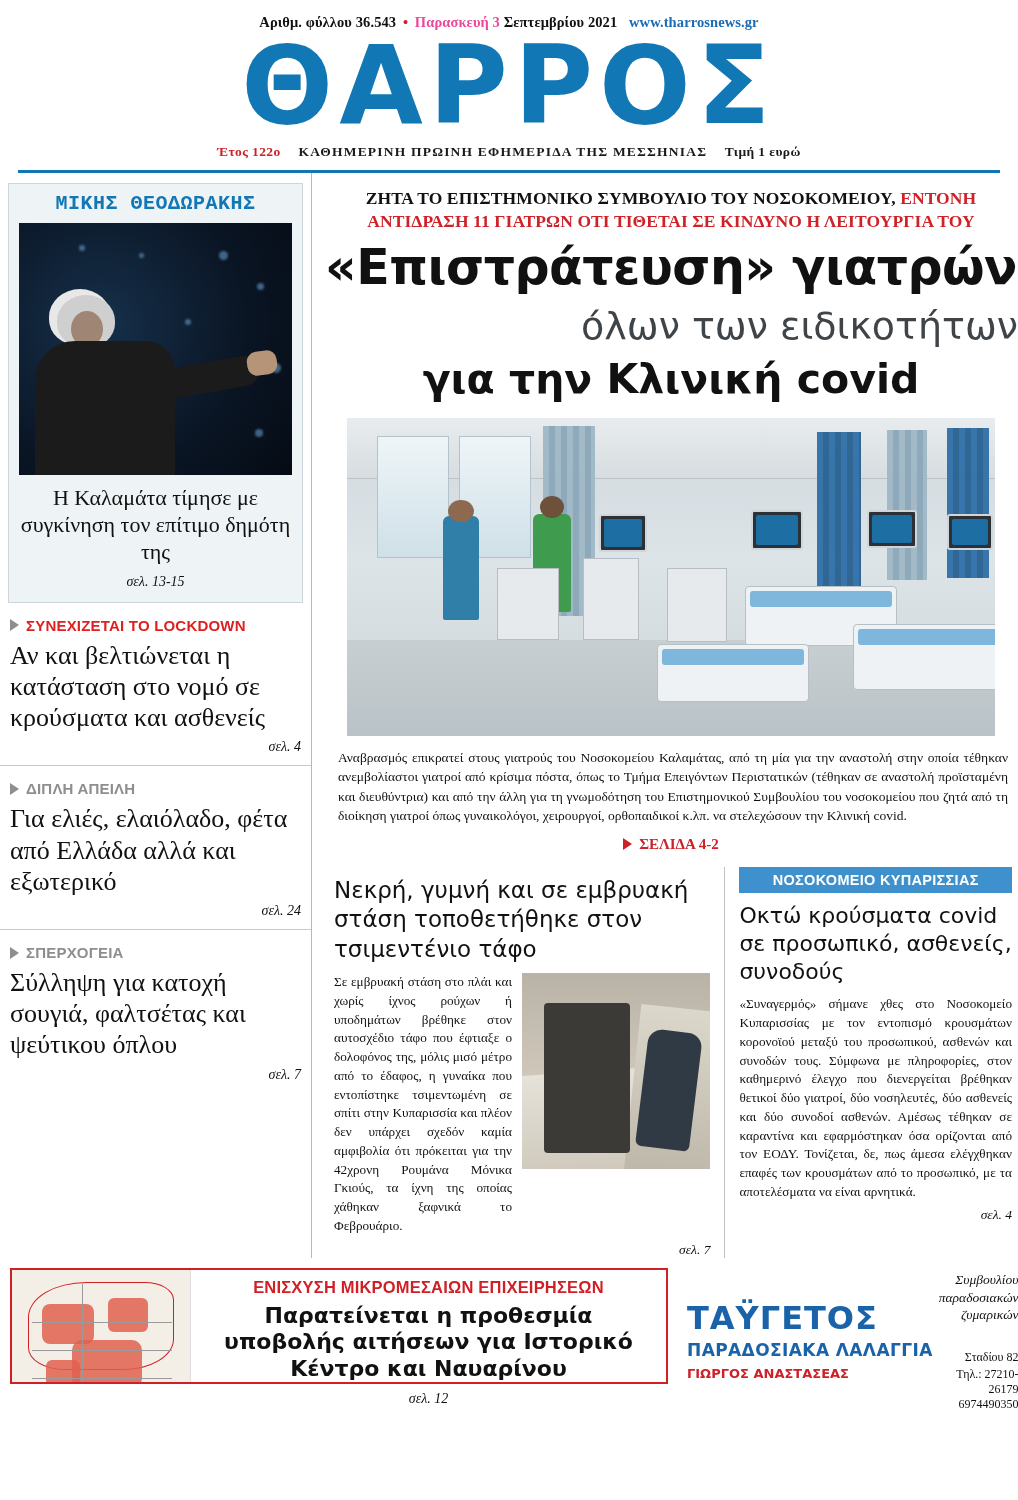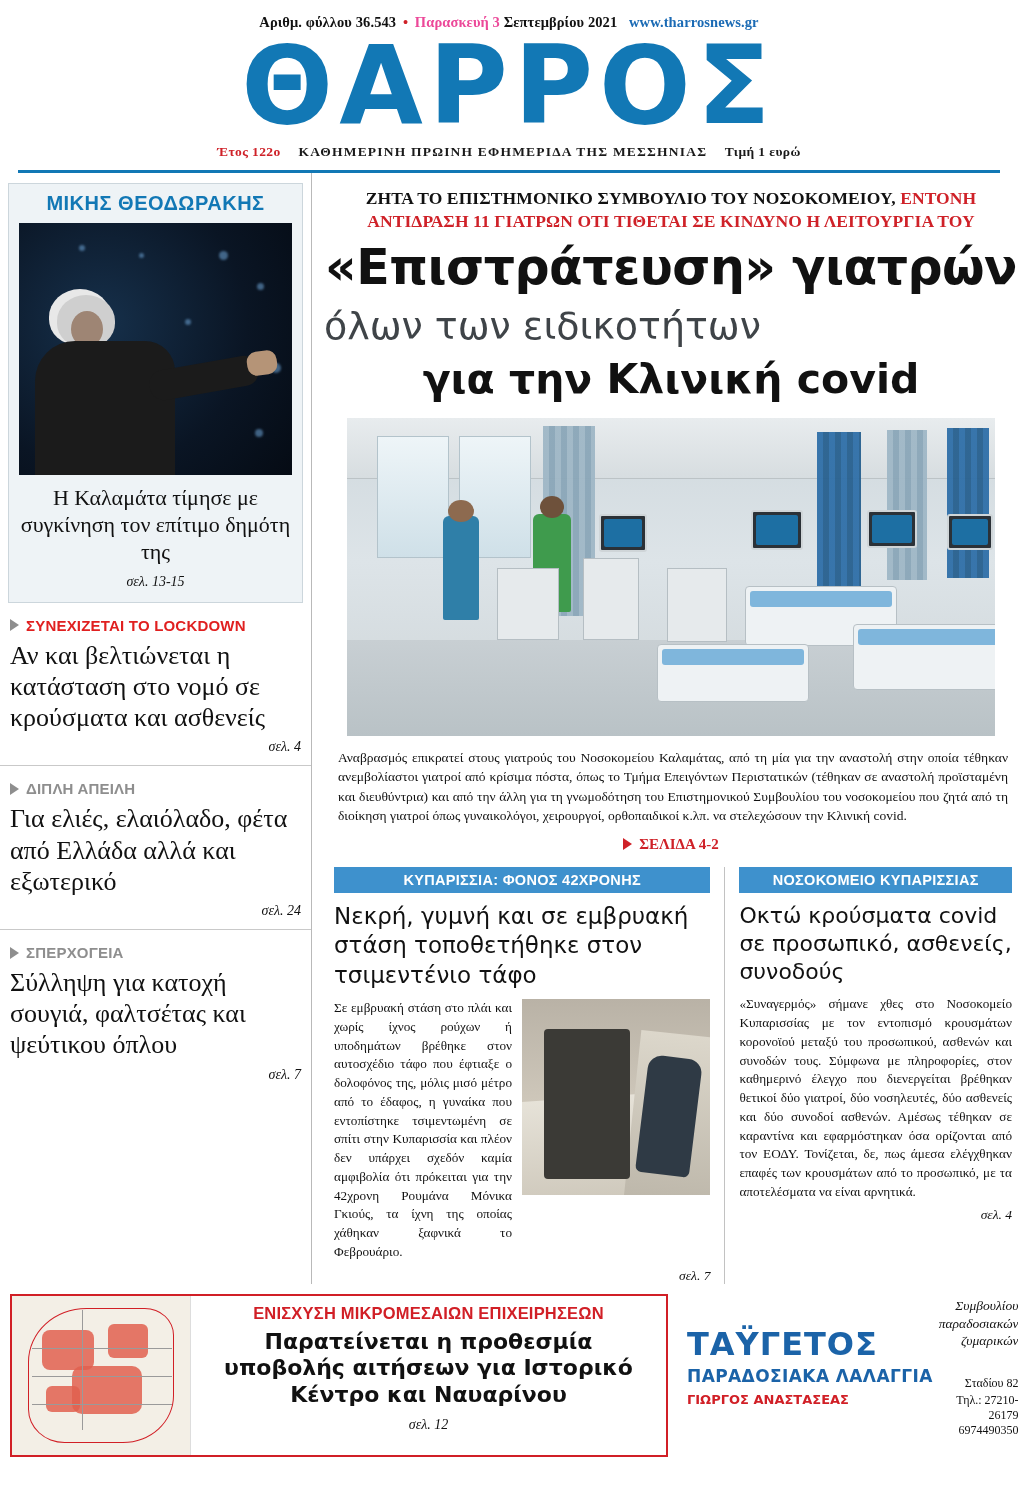--- a/index.html
+++ b/index.html
@@ -91,21 +91,21 @@
   
   .theo-box {
     background: #eef3f6;
     border: 1px solid #ccd6dc;
     margin: 10px 8px 0 8px;
     padding: 8px 10px 12px 10px;
     box-sizing: border-box;
   }
   .theo-title {
     text-align: center;
-    font-family: Liberation Sans, sans-serif;
+    font-family: Liberation Mono, monospace;
     font-weight: bold;
     font-size: 20px;
     color: #1278b5;
     letter-spacing: 0.5px;
     margin-bottom: 8px;
   }
   .theo-photo {
     width: 100%;
     height: 252px;
     background: radial-gradient(circle at 30% 40%, #16304b 0%, #0a1524 60%, #050b14 100%);
@@ -232,21 +232,21 @@
     text-align: center;
     font-family: "DejaVu Sans", sans-serif;
     font-weight: bold;
     font-size: 49px;
     line-height: 1.05;
     color: #111;
     margin-top: 10px;
     letter-spacing: -0.5px;
   }
   .headline2 {
-    text-align: left;
+    text-align: right;
     font-family: "DejaVu Sans", sans-serif;
     font-size: 38px;
     line-height: 1.1;
     color: #3f4448;
     margin-top: 12px;
   }
   .headline3 {
     text-align: center;
     font-family: "DejaVu Sans", sans-serif;
     font-weight: bold;
@@ -433,21 +433,21 @@
     display: flex;
     gap: 12px;
     padding: 10px 10px 0 10px;
     align-items: stretch;
   }
   .ad-left {
     flex: 0 0 658px;
     border: 2px solid #d11f26;
     display: flex;
     box-sizing: border-box;
-    height: 163px;
+    height: 116px;
     background: #fff;
   }
   .ad-map {
     width: 178px;
     flex: 0 0 178px;
     position: relative;
     overflow: hidden;
     background: #f3efe6;
     border-right: 1px solid #ddd;
   }
@@ -687,21 +687,20 @@
       <div class="lead-caption">Αναβρασμός επικρατεί στους γιατρούς του Νοσοκομείου Καλαμάτας, από τη μία για την αναστολή στην οποία τέθηκαν ανεμβολίαστοι γιατροί από κρίσιμα πόστα, όπως το Τμήμα Επειγόντων Περιστατικών (τέθηκαν σε αναστολή προϊσταμένη και διευθύντρια) και από την άλλη για τη γνωμοδότηση του Επιστημονικού Συμβουλίου του νοσοκομείου που ζητά από τη διοίκηση γιατροί όπως γυναικολόγοι, χειρουργοί, ορθοπαιδικοί κ.λπ. να στελεχώσουν την Κλινική covid.</div>
 
       <div class="lead-page">
         <span class="tri"></span>
         <span class="txt">ΣΕΛΙΔΑ 4-2</span>
       </div>
 
       <div class="bottom-row">
 
         <div class="story-a">
-          <div class="blue-bar">ΚΥΠΑΡΙΣΣΙΑ: ΦΟΝΟΣ 42ΧΡΟΝΗΣ</div>
           <div class="story-head">Νεκρή, γυμνή και σε εμβρυακή στάση τοποθετήθηκε στον τσιμεντένιο τάφο</div>
           <div class="story-a-flow">
             <div class="story-a-text">Σε εμβρυακή στάση στο πλάι και χωρίς ίχνος ρούχων ή υποδημάτων βρέθηκε στον αυτοσχέδιο τάφο που έφτιαξε ο δολοφόνος της, μόλις μισό μέτρο από το έδαφος, η γυναίκα που εντοπίστηκε τσιμεντωμένη σε σπίτι στην Κυπαρισσία και πλέον δεν υπάρχει σχεδόν καμία αμφιβολία ότι πρόκειται για την 42χρονη Ρουμάνα Μόνικα Γκιούς, τα ίχνη της οποίας χάθηκαν ξαφνικά το Φεβρουάριο.</div>
             <div class="story-a-photo">
               <div class="sap-slab"></div>
               <div class="sap-slab2"></div>
               <div class="sap-dark"></div>
               <div class="sap-fig"></div>
             </div>
           </div>

